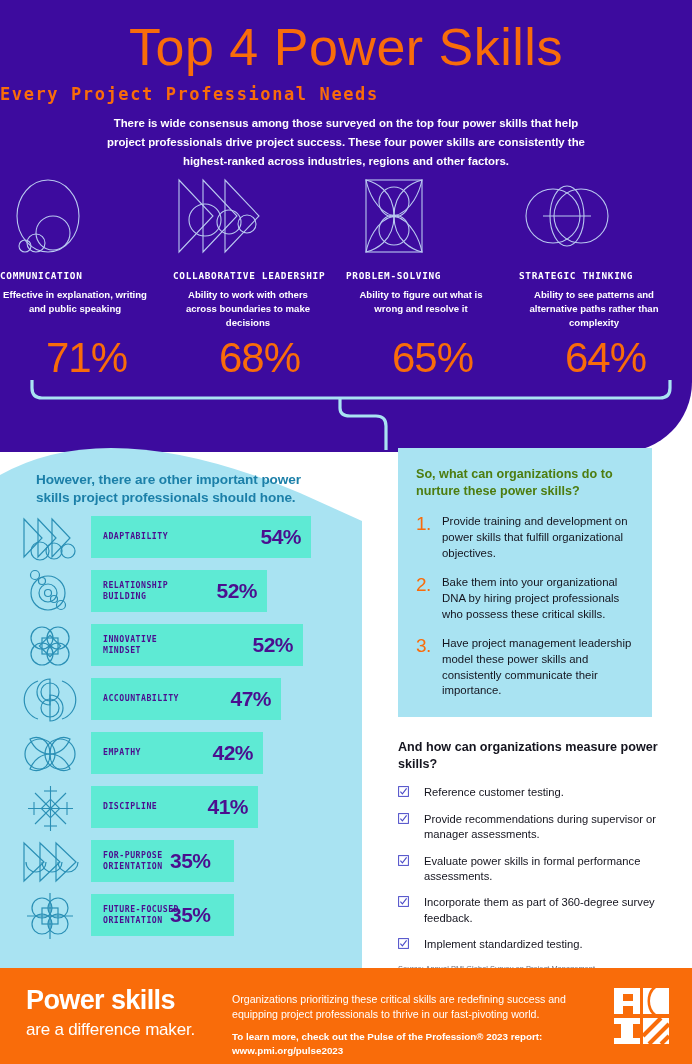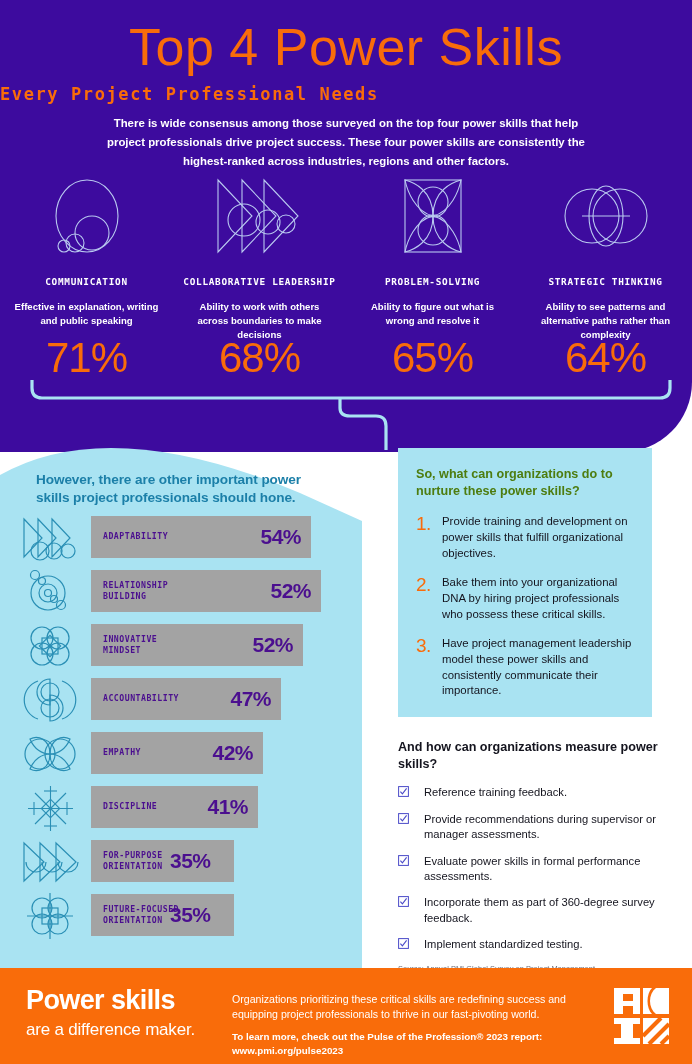--- a/index.html
+++ b/index.html
@@ -30,21 +30,21 @@
     color:#f96c0a; font-family:"DejaVu Sans Mono", monospace;
     font-size:17px; font-weight:700; letter-spacing:1.6px;
   }
   .hero-intro {
     position:absolute; top:114px; left:96px; width:500px; text-align:center;
     color:#ffffff; font-size:11.4px; line-height:1.65; font-weight:600;
   }
 
   
   .skills { position:absolute; top:176px; left:0; width:692px; display:flex; }
-  .skill { width:173px; display:flex; flex-direction:column; align-items:center;gap:6px; }
+  .skill { width:173px; display:flex; flex-direction:column; align-items:flex-start; }
   .skill-icon { width:96px; height:80px; }
   .skill-icon svg { width:100%; height:100%; display:block; }
   .skill-name {
     margin-top:14px; color:#ffffff;
     font-family:"DejaVu Sans Mono", monospace;
     font-size:9.4px; font-weight:700; letter-spacing:0.7px; text-align:center;
     white-space:nowrap;
   }
   .skill-desc {
     margin-top:7px; width:150px; text-align:center; color:#ffffff;
@@ -74,21 +74,21 @@
   }
 
   .bars { position:absolute; left:0; top:96px; width:362px; }
   .bar-row { position:relative; height:53px; margin-bottom:1px; }
   .bar-icon {
     position:absolute; left:20px; top:2px; width:62px; height:50px;
   }
   .bar-icon svg { width:100%; height:100%; display:block; }
   .bar {
     position:absolute; left:91px; top:5px; height:42px;
-    background:#a3a3a3; display:flex; align-items:center;
+    background:#5eead4; display:flex; align-items:center;
   }
   .bar-label {
     position:absolute; left:12px; top:50%; transform:translateY(-50%);
     color:#4b0f8f; font-family:"DejaVu Sans Mono", monospace;
     font-size:8.2px; font-weight:700; letter-spacing:0.5px; line-height:1.35;
     white-space:pre-line;
   }
   .bar-val {
     position:absolute; right:10px; top:50%; transform:translateY(-50%);
     color:#4b0f8f; font-size:21px; font-weight:700; letter-spacing:-0.5px;
@@ -277,21 +277,21 @@
             <circle cx="28" cy="26" r="17"></circle>
                 <circle cx="28" cy="26" r="9"></circle>
                 <circle cx="28" cy="26" r="3.5"></circle>
             <circle cx="15" cy="8" r="4.5"></circle>
                 <circle cx="22" cy="14" r="3.5"></circle>
             <circle cx="41" cy="38" r="4.5"></circle>
                 <circle cx="34" cy="32" r="3.5"></circle>
           </g>
             </svg>
         </div>
-        <div class="bar" style="width:230px">
+        <div class="bar" style="width:176px">
           <span class="bar-label">RELATIONSHIP
 BUILDING</span>
           <span class="bar-val">52%</span>
         </div>
       </div>
 
       <div class="bar-row">
         <div class="bar-icon">
           <svg viewBox="0 0 62 50">
               <g fill="none" stroke="#2a8fb5" stroke-width="1.2">
@@ -437,21 +437,21 @@
     <div class="measure">
       <div class="measure-head">And how can organizations measure power skills?</div>
 
       <div class="citem">
         <span class="cbox">
           <svg width="11" height="11" viewBox="0 0 11 11">
               <rect x="0.6" y="0.6" width="9.8" height="9.8" fill="none" stroke="#4b4bc8" stroke-width="1"></rect>
               <path d="M2.4 5.6 L4.4 7.8 L8.6 2.4" fill="none" stroke="#4b4bc8" stroke-width="1.1"></path>
             </svg>
         </span>
-        <span class="ctext">Reference training feedback.</span>
+        <span class="ctext">Reference customer testing.</span>
       </div>
       <div class="citem">
         <span class="cbox">
           <svg width="11" height="11" viewBox="0 0 11 11">
               <rect x="0.6" y="0.6" width="9.8" height="9.8" fill="none" stroke="#4b4bc8" stroke-width="1"></rect>
               <path d="M2.4 5.6 L4.4 7.8 L8.6 2.4" fill="none" stroke="#4b4bc8" stroke-width="1.1"></path>
             </svg>
         </span>
         <span class="ctext">Provide recommendations during supervisor or manager assessments.</span>
       </div>

